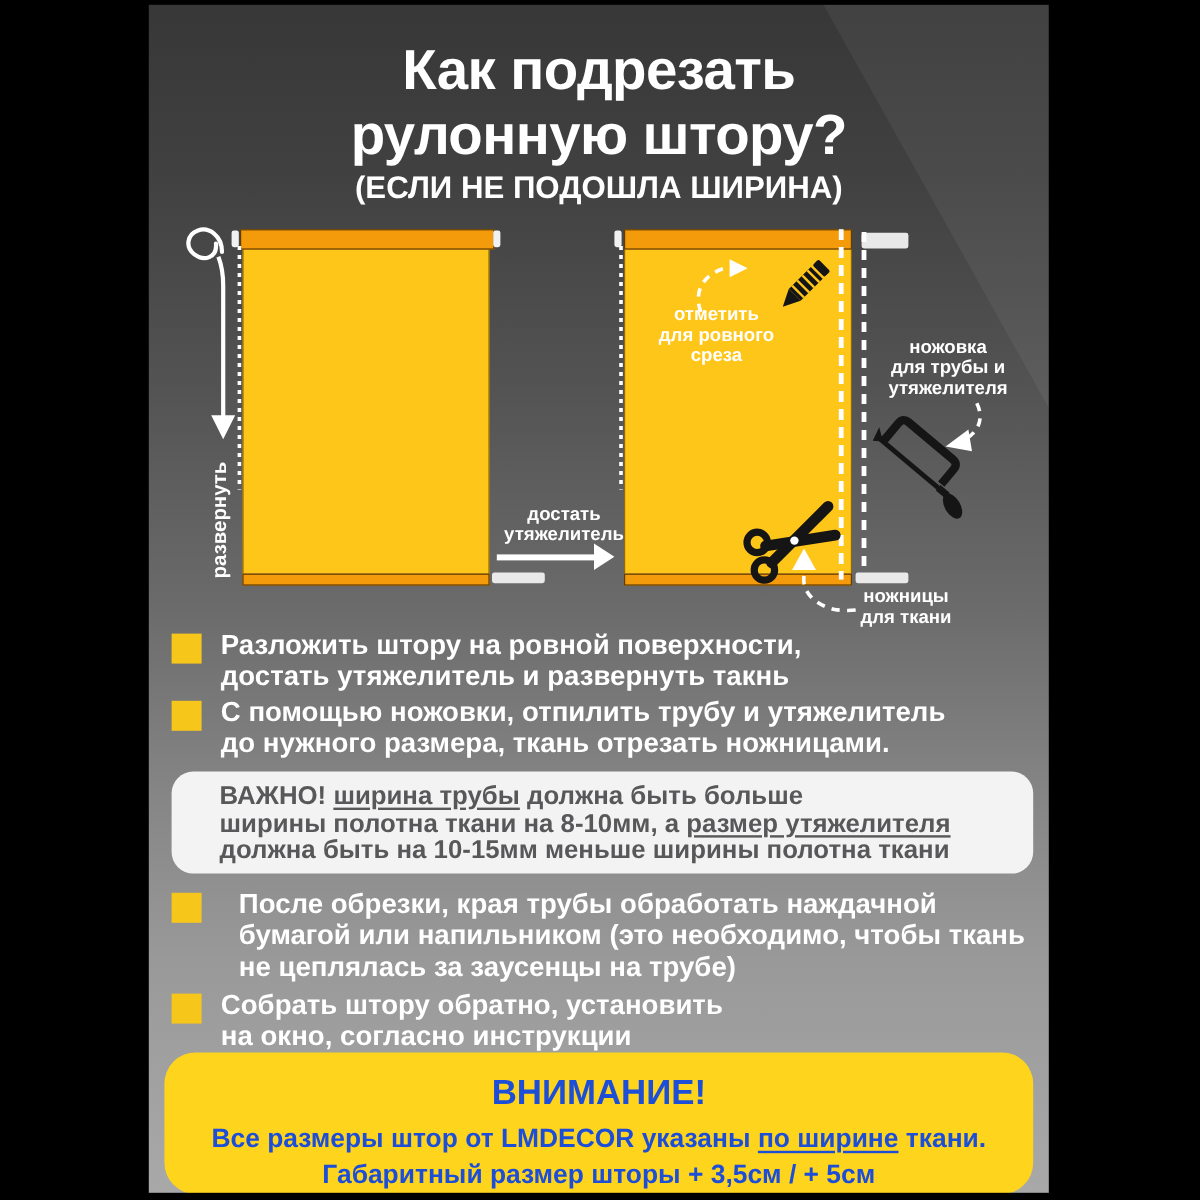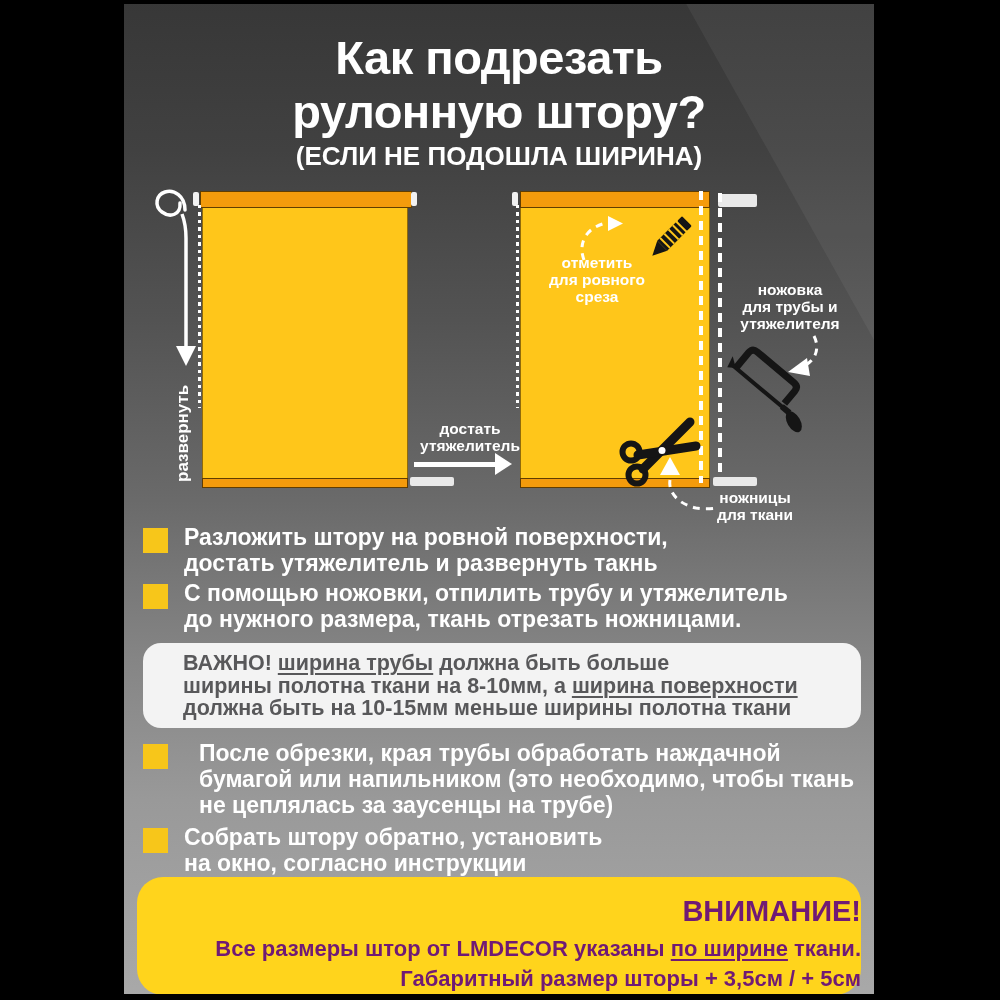--- a/index.html
+++ b/index.html
@@ -26,21 +26,21 @@
   .tri-up{position:absolute;width:0;height:0;border-left:10px solid transparent;border-right:10px solid transparent;border-bottom:18px solid #fff;}
   
   .step{position:absolute;left:19px;display:flex;gap:16px;color:#fff;font-weight:700;font-size:23px;line-height:26px;}
   .sq{width:25px;height:25px;background:#f7c61a;flex:none;margin-top:4px;}
   
   .note{position:absolute;left:19px;top:643px;width:718px;height:85px;background:#f3f3f3;border-radius:18px;
         color:#58585a;font-size:21.5px;line-height:22.5px;font-weight:700;padding:9px 12px 0 40px;box-sizing:border-box;}
   .u{text-decoration:underline;text-decoration-thickness:2px;text-underline-offset:3px;}
   
   .attention{position:absolute;left:13px;top:877px;width:724px;height:118px;background:#ffd41c;border-radius:26px;
-             text-align:right;color:#701a75;}
+             text-align:center;color:#1d4ed8;}
   .attention .at{margin-top:18px;font-size:29px;font-weight:800;}
   .attention .al{margin-top:8px;font-size:22px;font-weight:700;}
   .attention .al2{margin-top:4px;font-size:22px;font-weight:700;}
   svg{position:absolute;overflow:visible;}
 </style>
 </head>
 <body>
 
 <div class="stage">
   <div class="content">
@@ -147,21 +147,21 @@
     <div class="step" style="top:580px;">
       <div class="sq"></div>
       <div>
         <div>С помощью ножовки, отпилить трубу и утяжелитель</div>
         <div>до нужного размера, ткань отрезать ножницами.</div>
       </div>
     </div>
 
     <div class="note">
       <div><span>ВАЖНО! </span><span class="u">ширина трубы</span><span> должна быть больше</span></div>
-      <div><span>ширины полотна ткани на 8-10мм, а </span><span class="u">ширина поверхности</span></div>
+      <div><span>ширины полотна ткани на 8-10мм, а </span><span class="u">размер утяжелителя</span></div>
       <div>должна быть на 10-15мм меньше ширины полотна ткани</div>
     </div>
 
     <div class="step" style="top:740px;gap:31px;">
       <div class="sq"></div>
       <div>
         <div>После обрезки, края трубы обработать наждачной</div>
         <div>бумагой или напильником (это необходимо, чтобы ткань</div>
         <div>не цеплялась за заусенцы на трубе)</div>
       </div>

